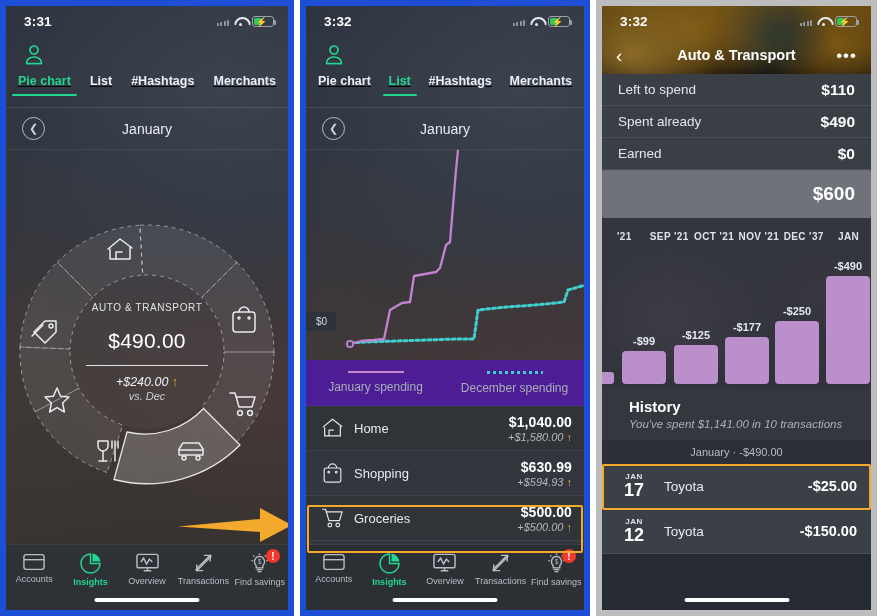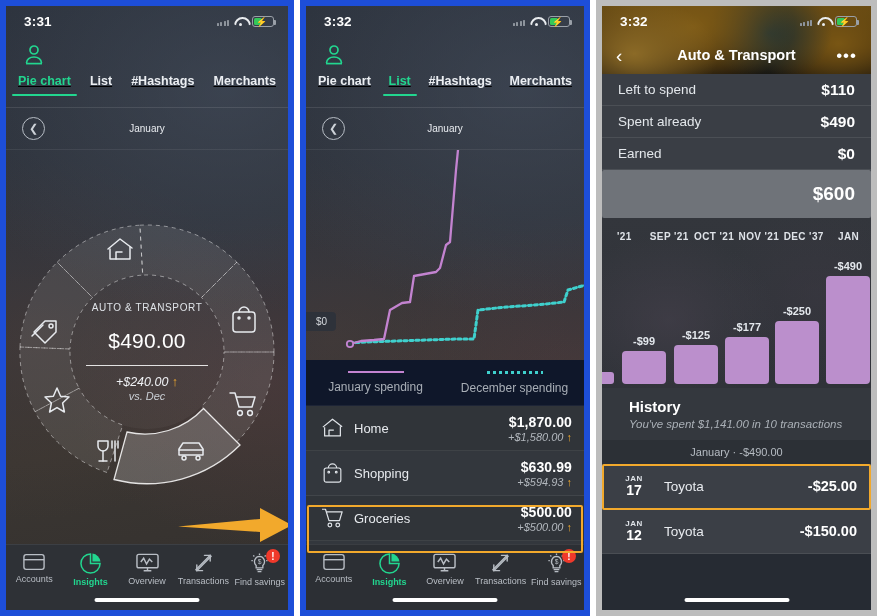--- a/index.html
+++ b/index.html
@@ -84,21 +84,21 @@
   .monthbar {
     position:relative; height:42px; display:flex; align-items:center;
     padding:0 16px; border-bottom:1px solid rgba(255,255,255,.07);
   }
   .circ-chev{
     width:23px;height:23px;border:1.4px solid #b6bcc4;border-radius:50%;
     display:flex;align-items:center;justify-content:center;color:#cdd2d8;font-size:11px;
   }
   .month-label{
     position:absolute; left:0; right:0; text-align:center;
-    color:#e8ebef; font-size:10px;
+    color:#e8ebef; font-size:14px;
   }
 
   
   .donut-wrap{ position:relative; height:404px; }
   .donut{ position:absolute; left:50%; top:50%; transform:translate(-50%,-50%); }
   .center-txt{
     position:absolute; left:50%; top:50%; transform:translate(-50%,-50%);
     width:150px; text-align:center; color:#fff;
   }
   .ct-cat{ font-size:10px; letter-spacing:.6px; color:#dfe3e8; }
@@ -133,21 +133,21 @@
   }
 
   
   .linechart{ position:relative; height:210px; }
   .zero-chip{
     position:absolute; left:0; bottom:29px;
     background:rgba(45,50,59,.92); color:#d6dade; font-size:10px;
     padding:4px 9px 4px 10px; border-radius:0 4px 4px 0;
   }
   .legendbar{
-    position:relative; height:46px; background:#0f172a;
+    position:relative; height:46px; background:#4c1d95;
     display:flex; align-items:center; border-bottom:1px solid rgba(255,255,255,.06);
   }
   .legend{ flex:1; text-align:center; color:#a8aeb6; font-size:12px; }
   .legend .swatch{ width:56px; height:2.5px; margin:0 auto 7px; }
   .legend.jan .swatch{ background:#c383d0; }
   .legend.dec .swatch{
     height:3px;
     background-image:linear-gradient(to right,#3fd0cd 0 3px, transparent 3px 6px);
     background-size:6px 3px; background-repeat:repeat-x;
   }
@@ -225,21 +225,21 @@
   .h-month{
     height:24px; background:#2c3036; color:#b6bcc3; font-size:11px;
     display:flex; align-items:center; justify-content:center;
   }
   .txnrow{
     height:45px; display:flex; align-items:center; padding:0 14px;
     border-bottom:1px solid rgba(255,255,255,.08); background:#3b3f46;
   }
   .tx-date{ width:36px; text-align:center; color:#fff; }
   .tx-m{ font-size:8px; font-weight:bold; letter-spacing:.5px; color:#dfe3e8; }
-  .tx-d{ font-size:14px; font-weight:bold; margin-top:-1px; }
+  .tx-d{ font-size:18px; font-weight:bold; margin-top:-1px; }
   .tx-name{ flex:1; color:#e8ebef; font-size:13.5px; padding-left:12px; }
   .tx-amt{ color:#fff; font-size:14.5px; font-weight:bold; }
 </style>
 </head>
 <body>
 
 <div class="stage">
 
   <div class="panel p1">
     <div class="appbg"></div>
@@ -479,21 +479,21 @@
       <div class="catrow">
         <div class="cat-ic">
           <svg width="21" height="20" viewBox="0 0 24 22" fill="none" stroke="#dfe3e8" stroke-width="1.4" stroke-linejoin="round">
             <path d="M3 10 L3 20 L21 20 L21 9"></path>
               <path d="M1 10 L12 1 L23 9.5"></path>
               <path d="M8 20 L8 13.5 L13.5 13.5"></path>
           </svg>
         </div>
         <div class="cat-name">Home</div>
         <div class="cat-vals">
-          <div class="cat-amt">$1,870.00</div>
+          <div class="cat-amt">$1,040.00</div>
           <div class="cat-delta">
             <span>+$1,580.00</span>
             <span class="up">↑</span>
           </div>
         </div>
       </div>
 
       <div class="catrow">
         <div class="cat-ic">
           <svg width="19" height="20" viewBox="0 0 22 24" fill="none" stroke="#dfe3e8" stroke-width="1.4">

